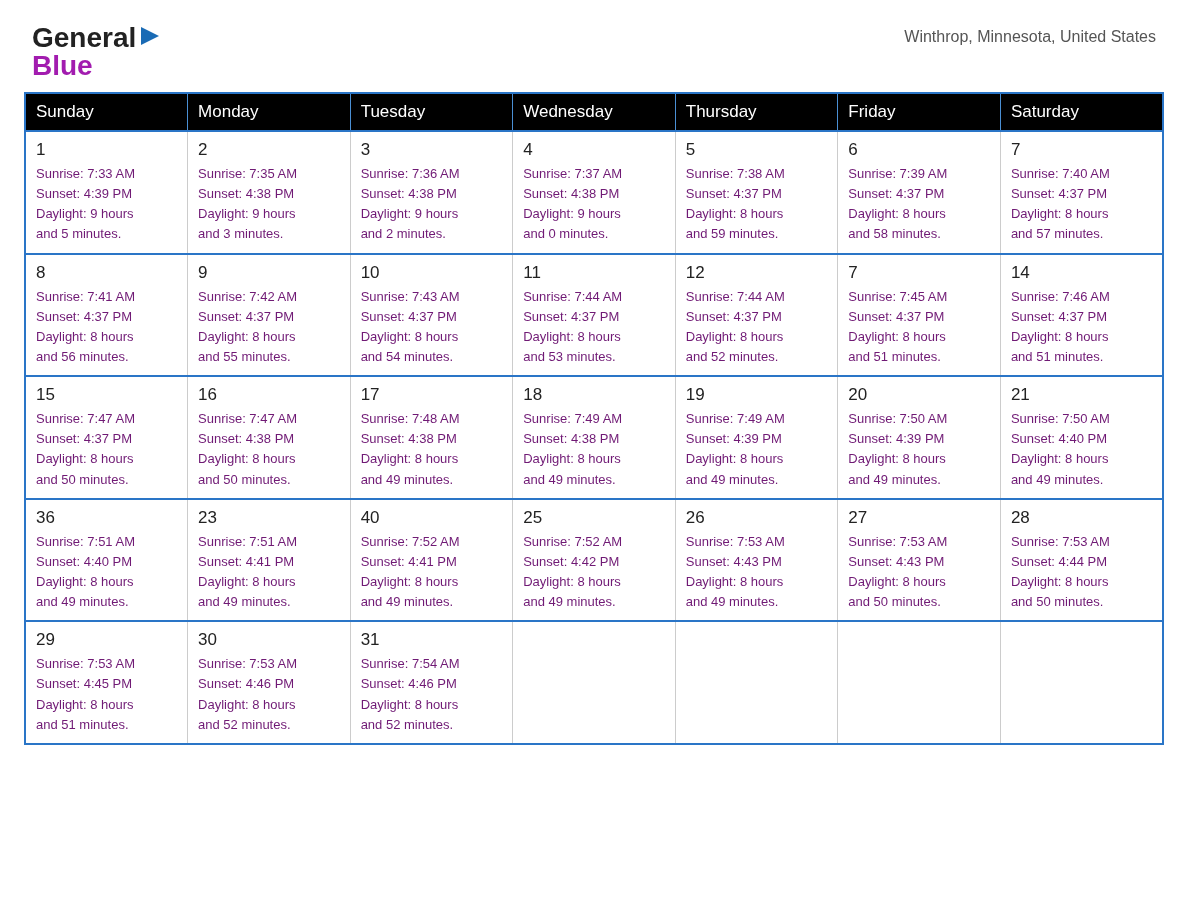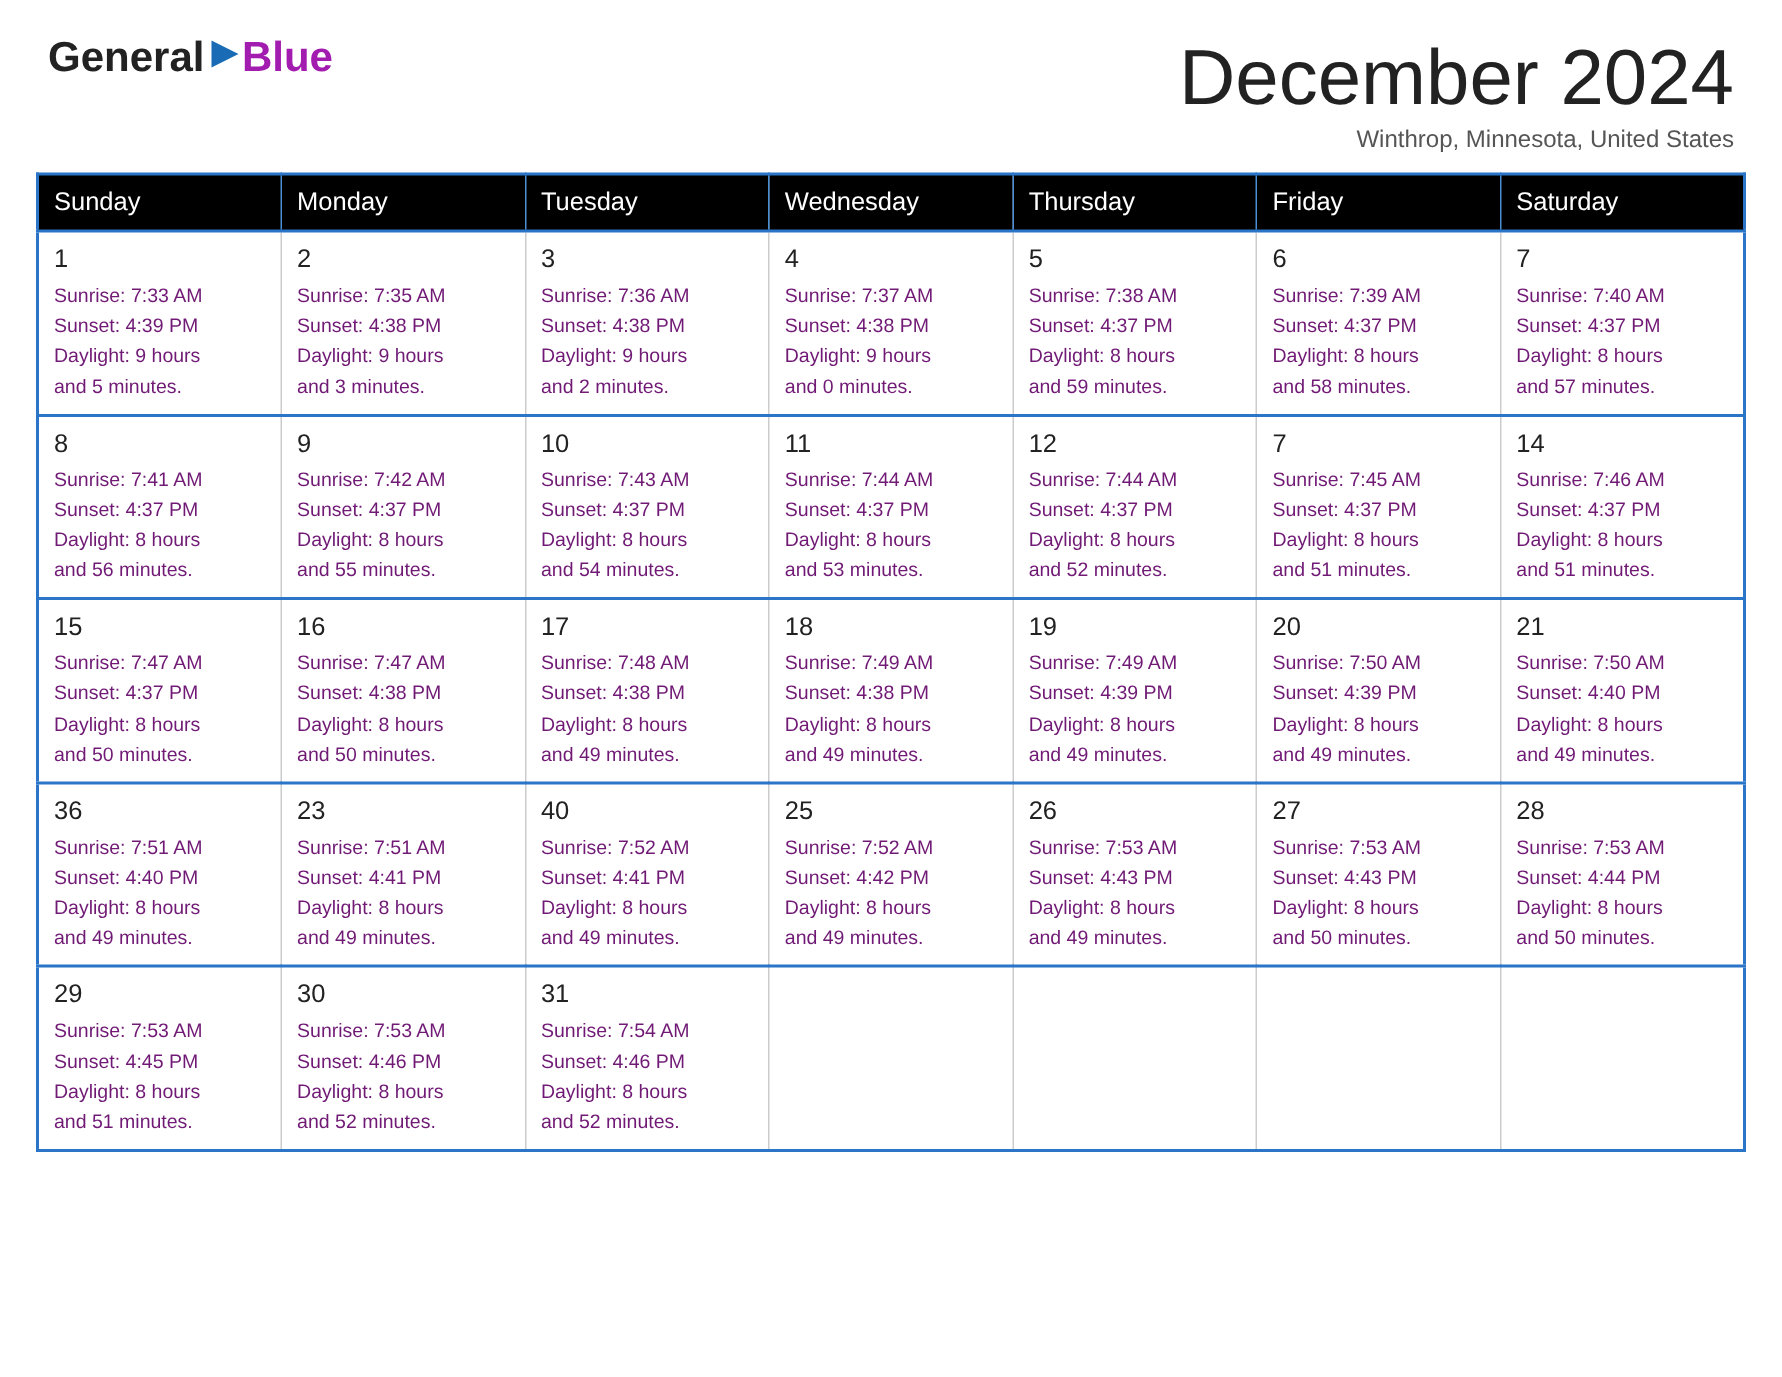--- a/index.html
+++ b/index.html
@@ -11,21 +11,21 @@
       min-height: 918px;
     }
     .header {
       display: flex;
       justify-content: space-between;
       align-items: flex-start;
       padding: 24px 32px 12px 32px;
     }
     .logo {
       display: flex;
-      flex-direction: row;
+      flex-direction: column;
       align-items: flex-start;
     }
     .logo-general {
       font-size: 28px;
       font-weight: bold;
       color: #222;
       letter-spacing: 0;
       line-height: 1;
     }
     .logo-blue {
@@ -115,21 +115,20 @@
         <svg width="22" height="22" viewBox="0 0 22 22">
           <polygon points="2,2 20,11 2,20" fill="#1a6bb5"></polygon>
         </svg>
       </span>
     </div>
     <div class="logo-line">
       <span class="logo-blue">Blue</span>
     </div>
   </div>
   <div class="title-section">
-    <div class="calendar-title">December 2024</div>
     <div class="calendar-subtitle">Winthrop, Minnesota, United States</div>
   </div>
 </div>
 
 <div class="calendar-container">
   <table>
     <thead>
       <tr>
       <th>Sunday</th>
           <th>Monday</th>

